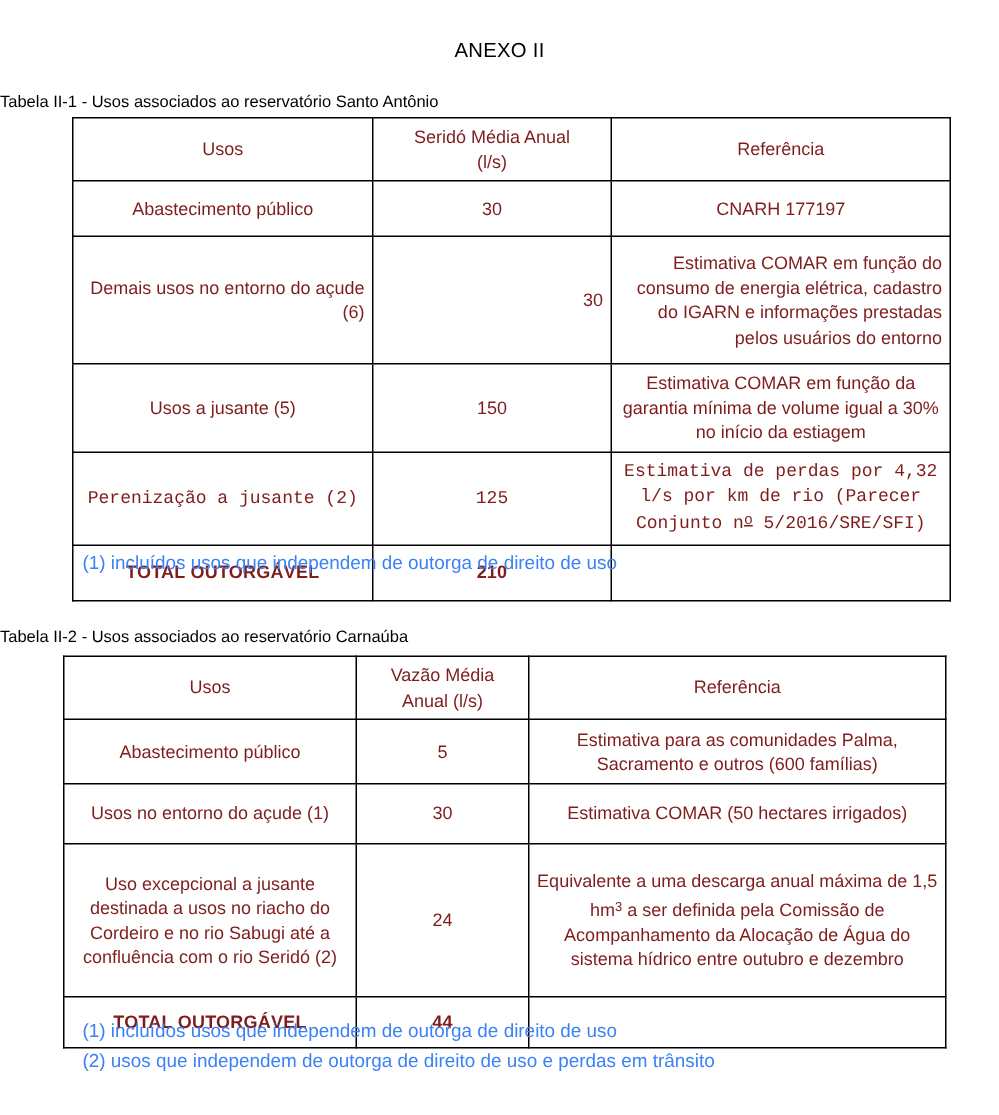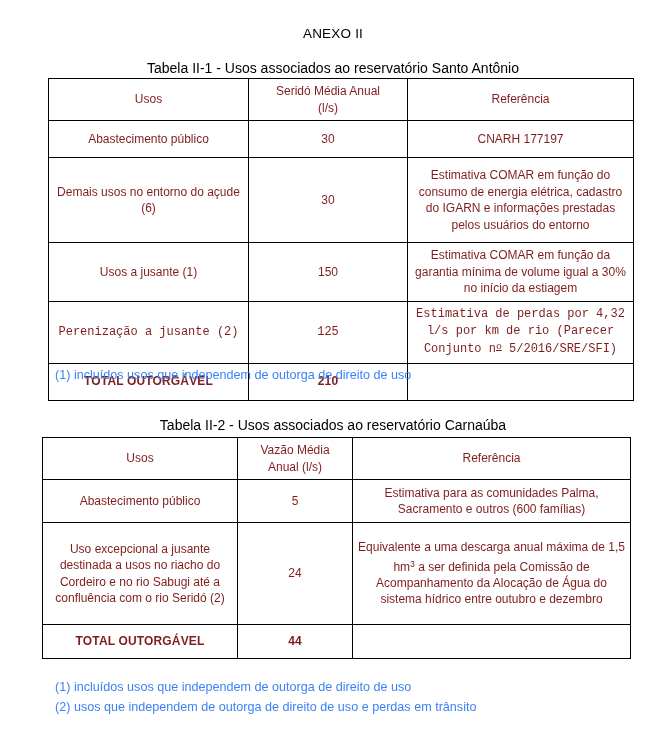--- a/index.html
+++ b/index.html
@@ -33,22 +33,22 @@
     font-size: 13.5px;
     line-height: 16px;
     letter-spacing: 0.2px;
   }
 
   
   .table-caption {
     position: absolute;
     left: 0;
     width: 666px;
-    text-align: center;
-    font-size: 14px;
+    text-align: left;
+    font-size: 11px;
     line-height: 18px;
   }
   #caption-1 { top: 59px; }
   #caption-2 { top: 416px; }
 
   
   .data-table {
     position: absolute;
     border-collapse: collapse;
     table-layout: fixed;
@@ -78,21 +78,21 @@
     left: 48px;
     top: 78px;
     width: 585px;
   }
   #table-1 col.c1 { width: 200px; }
   #table-1 col.c2 { width: 159px; }
   #table-1 col.c3 { width: 226px; }
 
   #table-1 tr.r-head td { height: 33px; }
   #table-1 tr.r-1 td    { height: 28px; }
-  #table-1 tr.r-2 td    { height: 76px; }
+  #table-1 tr.r-2 td    { height: 76px; text-align: right; }
   #table-1 tr.r-3 td    { height: 39px; }
   #table-1 tr.r-4 td    { height: 53px; font-family: Liberation Mono, monospace; }
   #table-1 tr.r-5 td    { height: 28px; }
 
   
   #table-2 {
     left: 42px;
     top: 437px;
     width: 588px;
   }
@@ -159,21 +159,21 @@
         <td>CNARH 177197</td>
       </tr>
 
       <tr class="r-2">
         <td>Demais usos no entorno do açude (6)</td>
         <td>30</td>
         <td>Estimativa COMAR em função do consumo de energia elétrica, cadastro do IGARN e informações prestadas pelos usuários do entorno</td>
       </tr>
 
       <tr class="r-3">
-        <td>Usos a jusante (1)</td>
+        <td>Usos a jusante (5)</td>
         <td>150</td>
         <td>Estimativa COMAR em função da garantia mínima de volume igual a 30% no início da estiagem</td>
       </tr>
 
       <tr class="r-4">
         <td>Perenização a jusante (2)</td>
         <td>125</td>
         <td><span>Estimativa de perdas por 4,32 l/s por km de rio (Parecer Conjunto n</span><span class="ord">o</span><span> 5/2016/SRE/SFI)</span></td>
       </tr>
 
@@ -206,20 +206,25 @@
         </td>
         <td class="head">Referência</td>
       </tr>
 
       <tr class="r-1">
         <td>Abastecimento público</td>
         <td>5</td>
         <td>Estimativa para as comunidades Palma, Sacramento e outros (600 famílias)</td>
       </tr>
 
+      <tr class="r-2">
+        <td>Usos no entorno do açude (1)</td>
+        <td>30</td>
+        <td>Estimativa COMAR (50 hectares irrigados)</td>
+      </tr>
 
       <tr class="r-3">
         <td>Uso excepcional a jusante destinada a usos no riacho do Cordeiro e no rio Sabugi até a confluência com o rio Seridó (2)</td>
         <td>24</td>
         <td><span>Equivalente a uma descarga anual máxima de 1,5 hm</span><sup class="cube">3</sup><span> a ser definida pela Comissão de Acompanhamento da Alocação de Água do sistema hídrico entre outubro e dezembro</span></td>
       </tr>
 
       <tr class="r-4">
         <td class="total">TOTAL OUTORGÁVEL</td>
         <td class="total">44</td>

